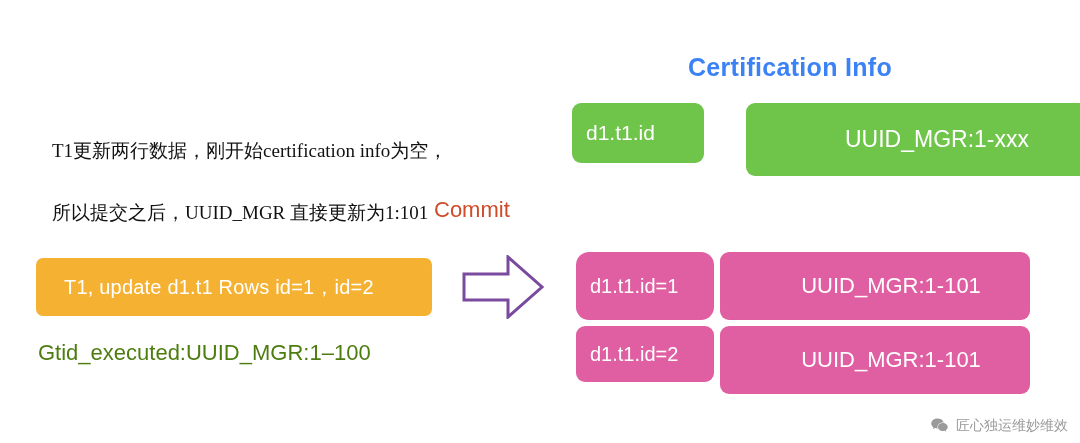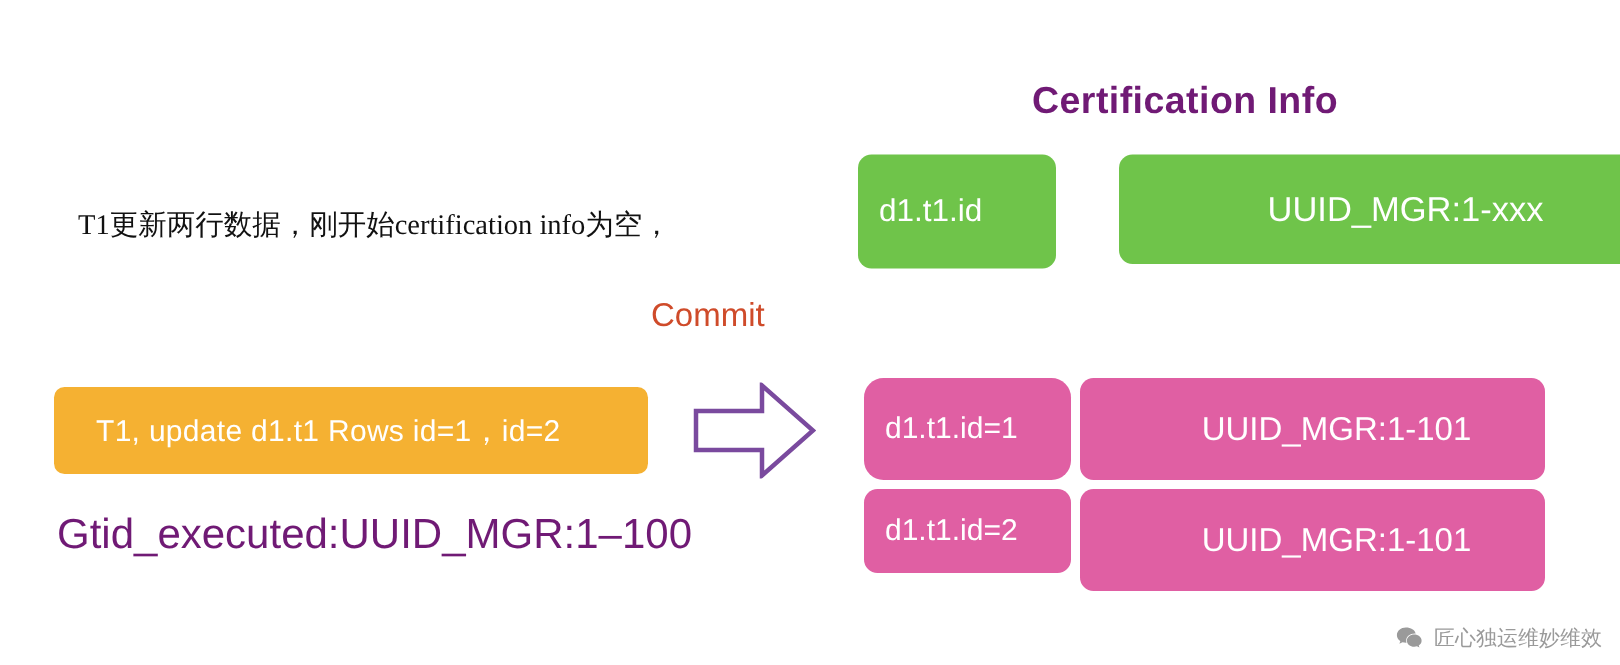--- a/index.html
+++ b/index.html
@@ -53,22 +53,22 @@
     font-size: 20px;
     color: #ffffff;
     letter-spacing: 0.2px;
   }
 
   
   .gtid {
     position: absolute;
     left: 38px;
     top: 340px;
-    font-size: 28px;
-    color: #701a75;
+    font-size: 22px;
+    color: #4d7c0f;
     font-family: "Liberation Sans", sans-serif;
   }
 
   
   .commit-label {
     position: absolute;
     left: 434px;
     top: 197px;
     font-size: 22px;
     font-weight: normal;
@@ -84,21 +84,21 @@
     height: 64px;
   }
 
   
   .cert-title {
     position: absolute;
     left: 688px;
     top: 53px;
     font-size: 25px;
     font-weight: bold;
-    color: #701a75;
+    color: #3b82f6;
     letter-spacing: 0.3px;
   }
 
   
   .cell {
     position: absolute;
     border-radius: 9px;
     display: flex;
     align-items: center;
     box-sizing: border-box;
@@ -106,21 +106,21 @@
   }
   .cell span {
     display: block;
     width: 100%;
   }
   .green { background: #6fc44a; }
   .pink  { background: #e05fa3; padding-left: 32px; }
 
   
   .g-key {
-    left: 572px; top: 103px; width: 132px; height: 76px;
+    left: 572px; top: 103px; width: 132px; height: 60px;
     padding-left: 14px;
     font-size: 21px;
   }
   .g-val {
     left: 746px; top: 103px; width: 382px; height: 73px;
     justify-content: center;
     font-size: 23px;
   }
   .g-val span { text-align: center; }
 
@@ -167,20 +167,21 @@
     display: block;
   }
 </style>
 </head>
 <body>
 
 <div class="canvas">
 
   <div class="desc">
     <div>T1更新两行数据，刚开始certification info为空，</div>
+    <div>所以提交之后，UUID_MGR 直接更新为1:101</div>
   </div>
 
   <div class="tx-box">
     <span>T1, update d1.t1 Rows id=1，id=2</span>
   </div>
 
   <div class="gtid">Gtid_executed:UUID_MGR:1–100</div>
 
   <div class="commit-label">Commit</div>
 

